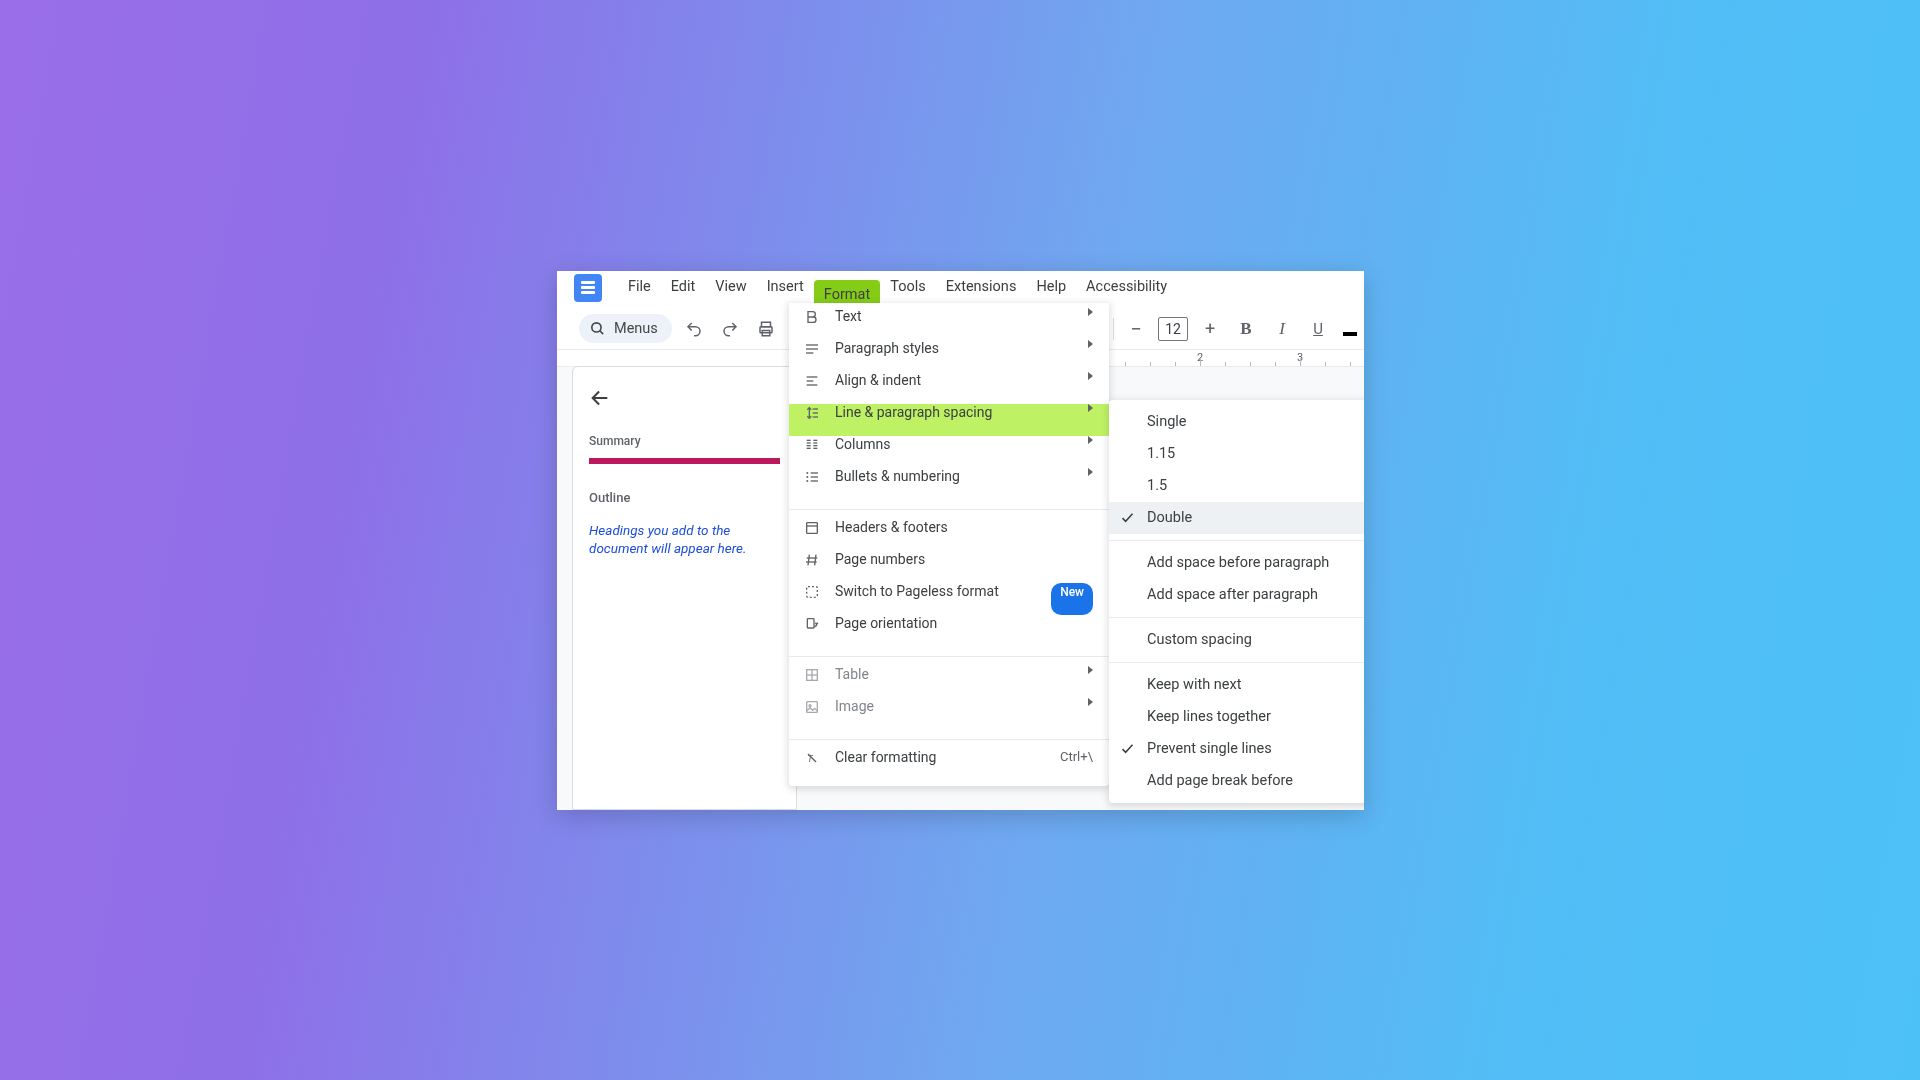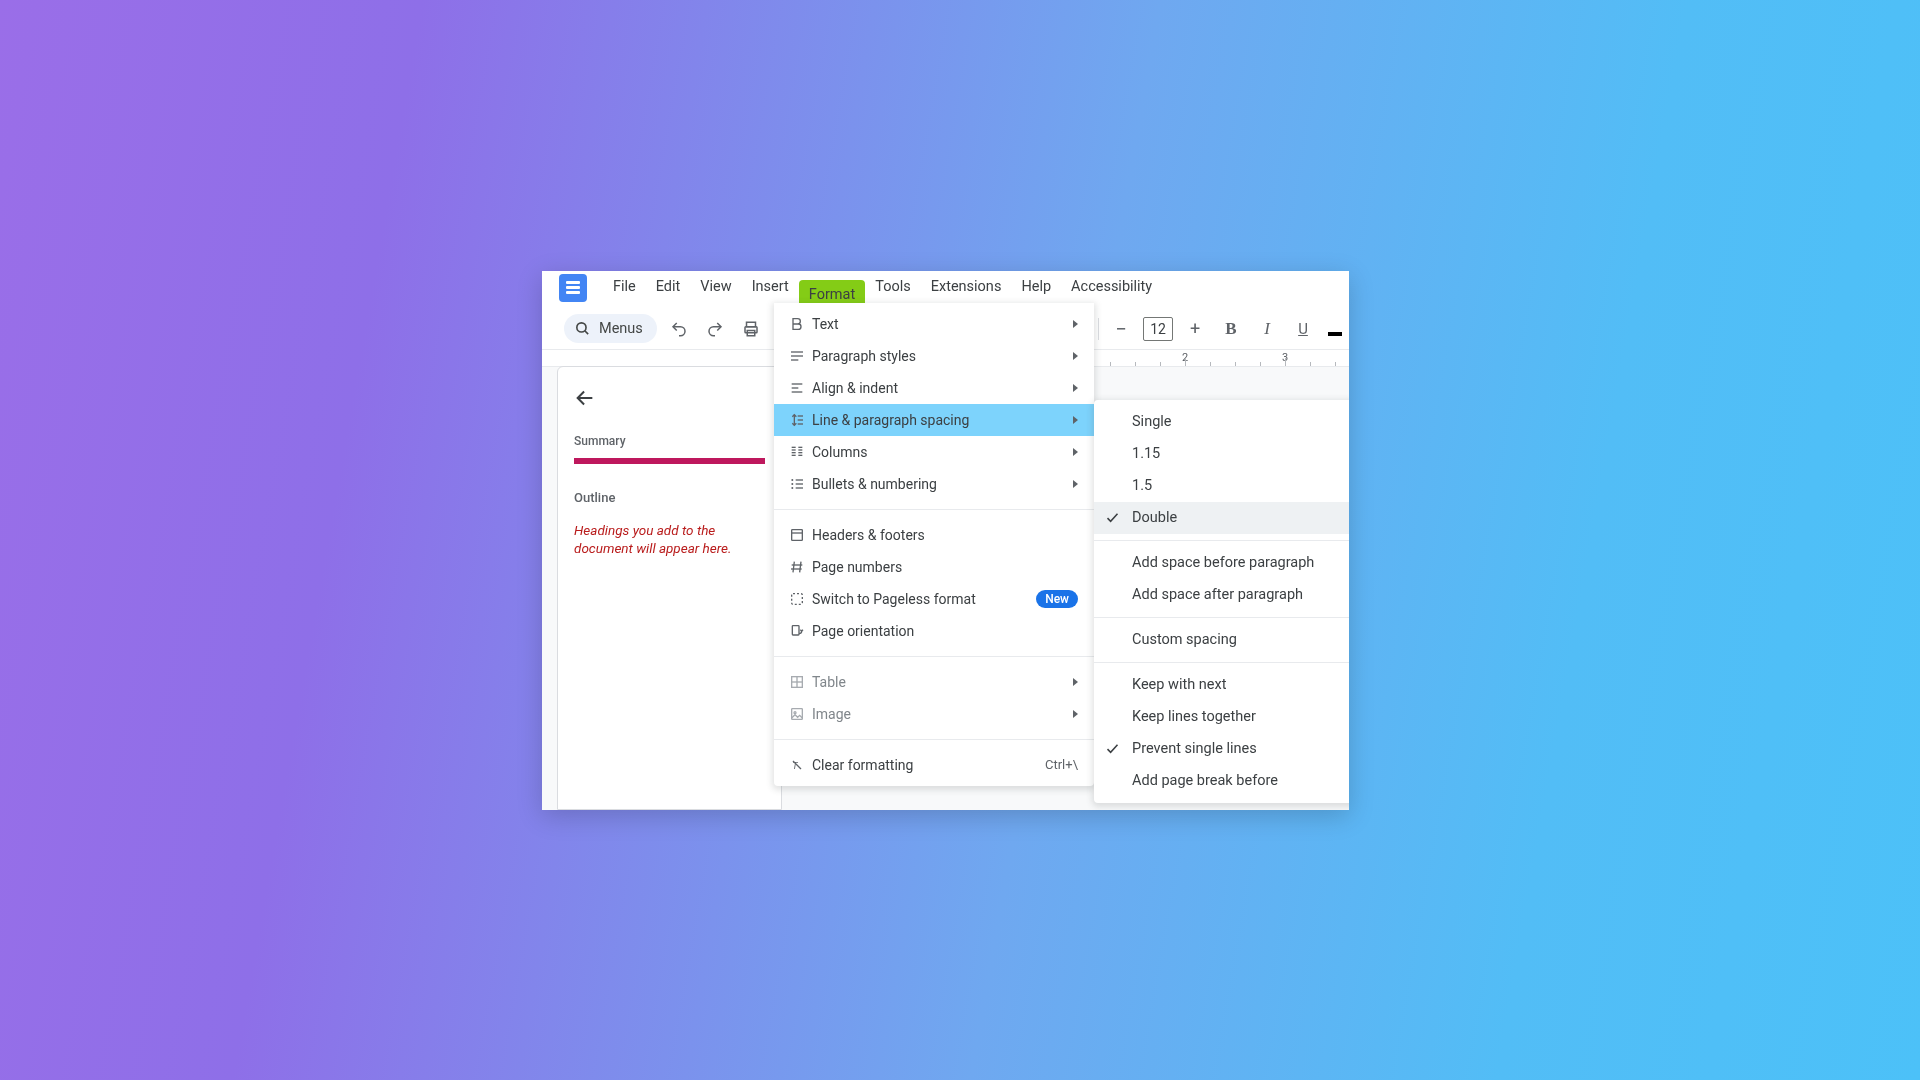--- a/index.html
+++ b/index.html
@@ -11,21 +11,21 @@
     align-items: center;
     justify-content: center;
   }
   .stage {
     position: relative;
     width: 1456px;
     height: 819px;
   }
   .app-window {
     position: absolute;
-    left: 310px; top: 140px;
+    left: 325px; top: 140px;
     width: 807px; height: 539px;
     background: #fff;
     box-shadow: 0 6px 24px rgba(0,0,0,.18);
     overflow: hidden;
   }
 
   
   .menubar {
     position: absolute;
     left: 0; top: 0; height: 32px; width: 100%;
@@ -123,21 +123,21 @@
     border: 1px solid #dadce0;
     border-radius: 6px 6px 0 0;
     padding: 20px 16px;
     color: #5f6368;
     font-size: 13.5px;
     background: #fff;
   }
   .back-arrow { font-size: 22px; color: #3c4043; margin-bottom: 22px; display: inline-block;}
   .summary-label { font-weight: 500; font-size: 12px; color: #5f6368; padding-bottom: 10px; border-bottom: 6px solid #be185d; }
   .outline-label { margin-top: 26px; font-weight: 500; font-size: 13px;}
-  .outline-hint  { margin-top: 16px; font-style: italic; color: #b91c1c; line-height: 1.35; font-size: 13.5px;}
+  .outline-hint  { margin-top: 16px; font-style: italic; color: #1d4ed8; line-height: 1.35; font-size: 13.5px;}
 
   
   .page-area {
     position: absolute;
     left: 0; right: 0; top: 96px; bottom: 0;
     background: #f8f9fa;
   }
 
   
   .dropdown {
@@ -146,30 +146,30 @@
     width: 320px;
     background: #fff;
     box-shadow: 0 2px 6px 2px rgba(60,64,67,.15);
     border-radius: 0 0 4px 4px;
     padding: 5px 0;
     font-size: 14px;
     color: #3c4043;
     z-index: 20;
   }
   .dd-item {
-    display: flex; align-items: center;
+    display: flex; 
     height: 32px;
     padding: 0 16px 0 14px;
-    gap: 6px;
+    gap: 14px;
     cursor: pointer;
   }
   .dd-item .dd-icon { width: 18px; height: 18px; display: flex; align-items:center; justify-content:center; color:#5f6368; flex-shrink:0;}
   .dd-item .dd-label { flex: 1; }
   .dd-item .dd-arrow { width: 0; height: 0; border-left: 5px solid #5f6368; border-top: 4px solid transparent; border-bottom: 4px solid transparent; }
-  .dd-item.highlight { background: #7dd3fc; }
+  .dd-item.highlight { background: #bef264; }
   .dd-item.disabled { color: #80868b; }
   .dd-item.disabled .dd-icon { color: #a7abb0; }
   .dd-divider { height: 1px; background: #e8eaed; margin: 9px 0; }
   .dd-shortcut { color: #5f6368; font-size: 13px; }
   .dd-new {
     background: #1a73e8; color: #fff;
     font-size: 12px; font-weight: 500;
     padding: 2px 9px; border-radius: 10px;
   }
 

